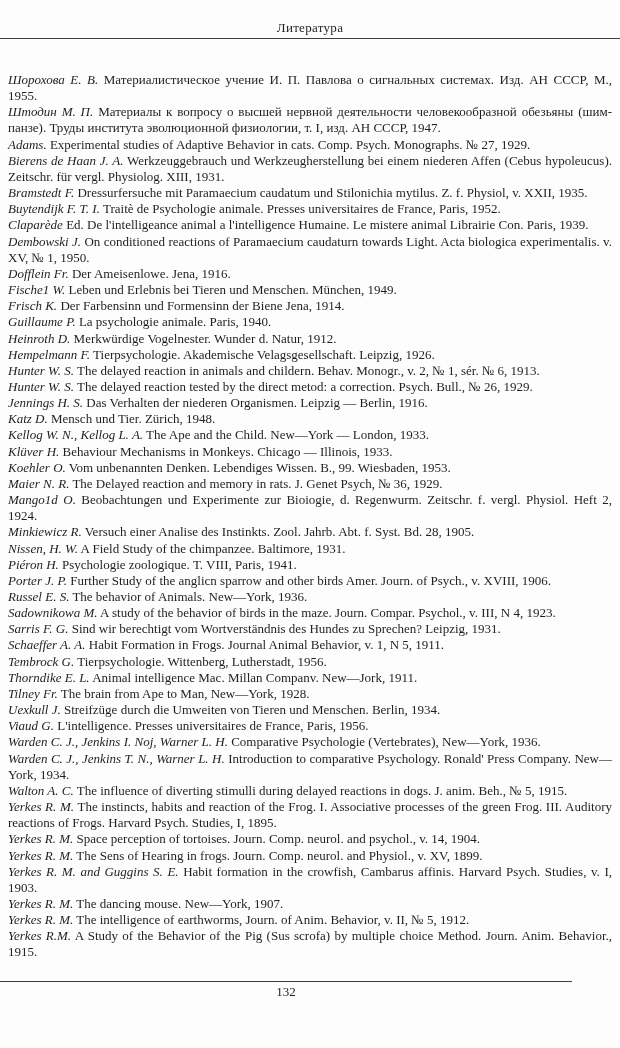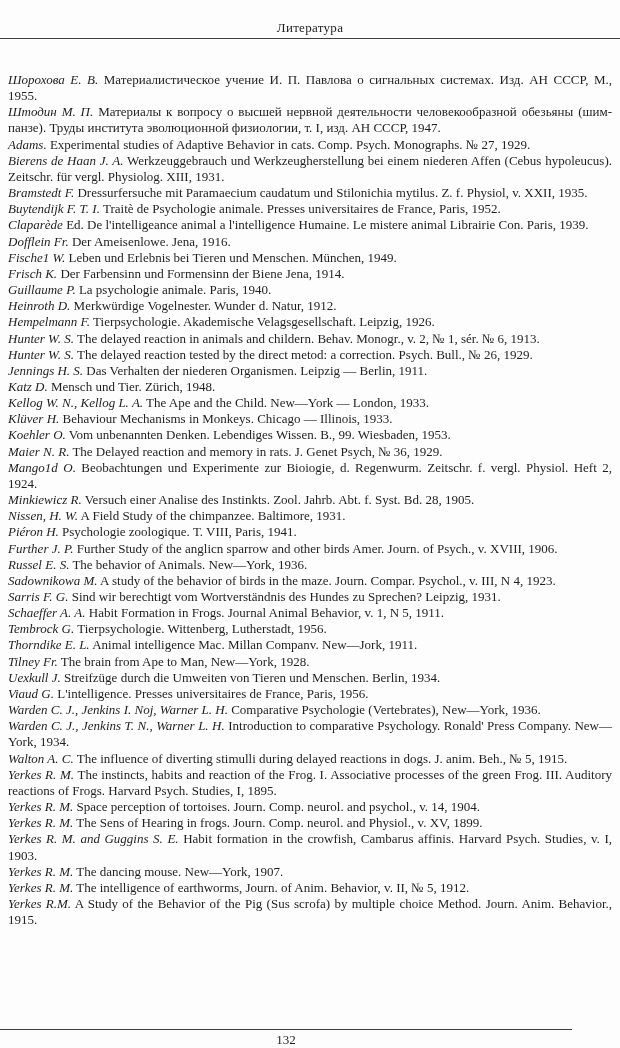--- a/index.html
+++ b/index.html
@@ -26,21 +26,21 @@
   .bib {
     margin: 33px 8px 0 8px;
     font-size: 13px;
     line-height: 16.15px;
     text-align: justify;
   }
   .entry { margin: 0; padding: 0; }
   .authors { font-style: italic; }
   .footer {
     position: absolute;
-    top: 1029px; left: 0;
+    top: 981px; left: 0;
     width: 572px;
     text-align: center;
   }
   .foot-rule {
     border: none;
     border-top: 1.3px solid #3d3d3d;
     margin: 0;
   }
   .page-num {
     display: inline-block;
@@ -65,60 +65,61 @@
   <p class="entry"><i class="authors">Adams.</i><span class="entry-text"> Experimental studies of Adaptive Behavior in cats. Comp. Psych. Monographs. № 27, 1929.</span></p>
 
   <p class="entry"><i class="authors">Bierens de Haan J. A.</i><span class="entry-text"> Werkzeuggebrauch und Werkzeugherstellung bei einem niederen Affen (Cebus hypoleucus). Zeitschr. für vergl. Physiolog. XIII, 1931.</span></p>
 
   <p class="entry"><i class="authors">Bramstedt F.</i><span class="entry-text"> Dressurfersuche mit Paramaecium caudatum und Stilonichia mytilus. Z. f. Physiol, v. XXII, 1935.</span></p>
 
   <p class="entry"><i class="authors">Buytendijk F. T. I.</i><span class="entry-text"> Traitè de Psychologie animale. Presses universitaires de France, Paris, 1952.</span></p>
 
   <p class="entry"><i class="authors">Claparède</i><span class="entry-text"> Ed. De l'intelligeance animal a l'intelligence Humaine. Le mistere animal Librairie Con. Paris, 1939.</span></p>
 
+  <p class="entry"><i class="authors">Dembowski J.</i><span class="entry-text"> On conditioned reactions of Paramaecium caudaturn towards Light. Acta biologica experimentalis. v. XV, № 1, 1950.</span></p>
 
 
   <p class="entry"><i class="authors">Dofflein Fr.</i><span class="entry-text"> Der Ameisenlowe. Jena, 1916.</span></p>
 
   <p class="entry"><i class="authors">Fische1 W.</i><span class="entry-text"> Leben und Erlebnis bei Tieren und Menschen. München, 1949.</span></p>
 
   <p class="entry"><i class="authors">Frisch K.</i><span class="entry-text"> Der Farbensinn und Formensinn der Biene Jena, 1914.</span></p>
 
   <p class="entry"><i class="authors">Guillaume P.</i><span class="entry-text"> La psychologie animale. Paris, 1940.</span></p>
 
   <p class="entry"><i class="authors">Heinroth D.</i><span class="entry-text"> Merkwürdige Vogelnester. Wunder d. Natur, 1912.</span></p>
 
   <p class="entry"><i class="authors">Hempelmann F.</i><span class="entry-text"> Tierpsychologie. Akademische Velagsgesellschaft. Leipzig, 1926.</span></p>
 
   <p class="entry"><i class="authors">Hunter W. S.</i><span class="entry-text"> The delayed reaction in animals and childern. Behav. Monogr., v. 2, № 1, sér. № 6, 1913.</span></p>
 
   <p class="entry"><i class="authors">Hunter W. S.</i><span class="entry-text"> The delayed reaction tested by the direct metod: a correction. Psych. Bull., № 26, 1929.</span></p>
 
-  <p class="entry"><i class="authors">Jennings H. S.</i><span class="entry-text"> Das Verhalten der niederen Organismen. Leipzig — Berlin, 1911.</span></p>
+  <p class="entry"><i class="authors">Jennings H. S.</i><span class="entry-text"> Das Verhalten der niederen Organismen. Leipzig — Berlin, 1916.</span></p>
 
   <p class="entry"><i class="authors">Katz D.</i><span class="entry-text"> Mensch und Tier. Zürich, 1948.</span></p>
 
   <p class="entry"><i class="authors">Kellog W. N., Kellog L. A.</i><span class="entry-text"> The Ape and the Child. New—York — London, 1933.</span></p>
 
   <p class="entry"><i class="authors">Klüver H.</i><span class="entry-text"> Behaviour Mechanisms in Monkeys. Chicago — Illinois, 1933.</span></p>
 
   <p class="entry"><i class="authors">Koehler O.</i><span class="entry-text"> Vom unbenannten Denken. Lebendiges Wissen. B., 99. Wiesbaden, 1953.</span></p>
 
   <p class="entry"><i class="authors">Maier N. R.</i><span class="entry-text"> The Delayed reaction and memory in rats. J. Genet Psych, № 36, 1929.</span></p>
 
   <p class="entry"><i class="authors">Mango1d O.</i><span class="entry-text"> Beobachtungen und Experimente zur Bioiogie, d. Regenwurm. Zeitschr. f. vergl. Physiol. Heft 2, 1924.</span></p>
 
   <p class="entry"><i class="authors">Minkiewicz R.</i><span class="entry-text"> Versuch einer Analise des Instinkts. Zool. Jahrb. Abt. f. Syst. Bd. 28, 1905.</span></p>
 
 
   <p class="entry"><i class="authors">Nissen, H. W.</i><span class="entry-text"> A Field Study of the chimpanzee. Baltimore, 1931.</span></p>
 
   <p class="entry"><i class="authors">Piéron H.</i><span class="entry-text"> Psychologie zoologique. T. VIII, Paris, 1941.</span></p>
 
-  <p class="entry"><i class="authors">Further J. P.</i><span class="entry-text"> Further Study of the anglicn sparrow and other birds Amer. Journ. of Psych., v. XVIII, 1906.</span></p>
+  <p class="entry"><i class="authors">Porter J. P.</i><span class="entry-text"> Further Study of the anglicn sparrow and other birds Amer. Journ. of Psych., v. XVIII, 1906.</span></p>
 
   <p class="entry"><i class="authors">Russel E. S.</i><span class="entry-text"> The behavior of Animals. New—York, 1936.</span></p>
 
   <p class="entry"><i class="authors">Sadownikowa M.</i><span class="entry-text"> A study of the behavior of birds in the maze. Journ. Compar. Psychol., v. III, N 4, 1923.</span></p>
 
   <p class="entry"><i class="authors">Sarris F. G.</i><span class="entry-text"> Sind wir berechtigt vom Wortverständnis des Hundes zu Sprechen? Leipzig, 1931.</span></p>
 
   <p class="entry"><i class="authors">Schaeffer A. A.</i><span class="entry-text"> Habit Formation in Frogs. Journal Animal Behavior, v. 1, N 5, 1911.</span></p>
 
   <p class="entry"><i class="authors">Tembrock G.</i><span class="entry-text"> Tierpsychologie. Wittenberg, Lutherstadt, 1956.</span></p>

